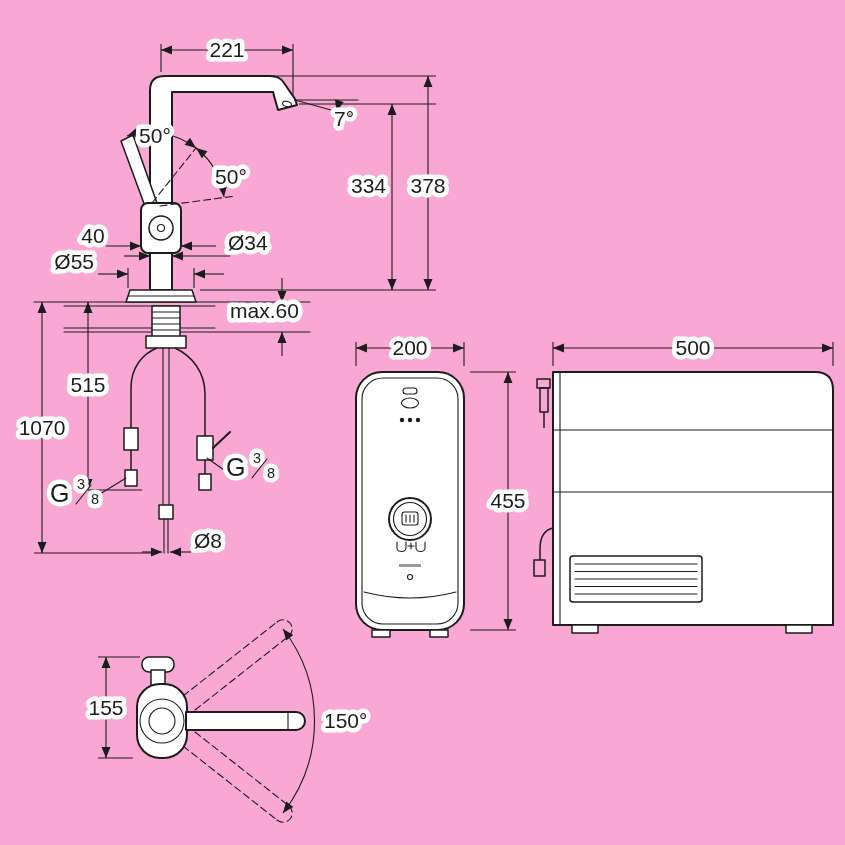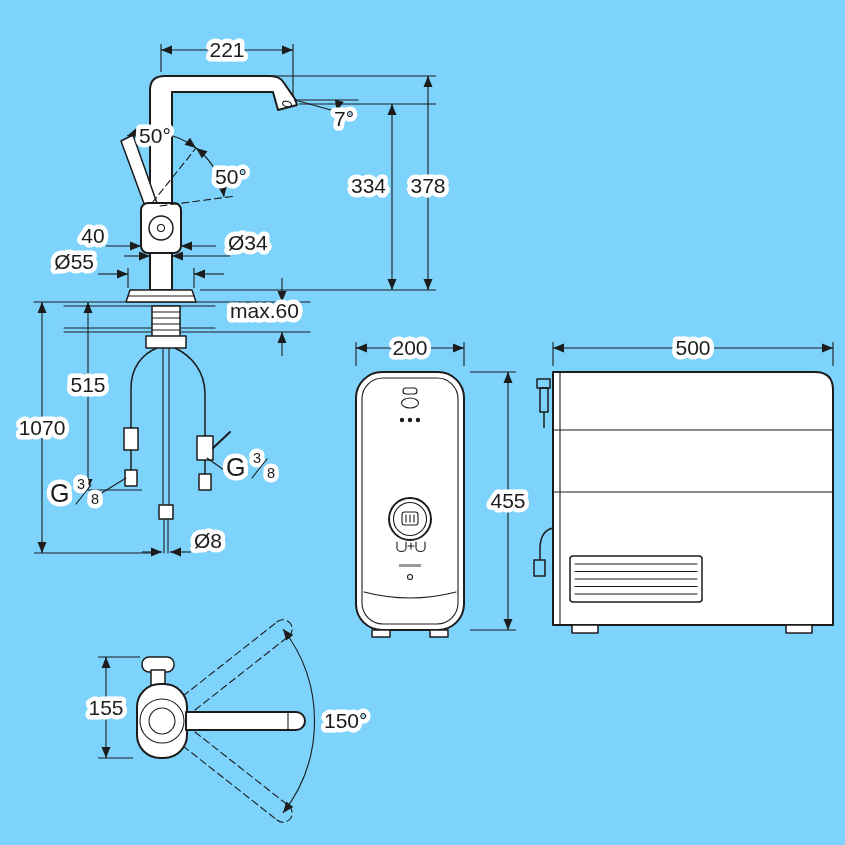--- a/index.html
+++ b/index.html
@@ -1,16 +1,16 @@
 <!DOCTYPE html>
 <html><head>
 <meta charset="utf-8">
 <style>
   html,body{margin:0;padding:0;background:#ffffff}
-  .canvas{width:845px;height:845px;position:relative;background:#7dd3fc;overflow:hidden;
+  .canvas{width:845px;height:845px;position:relative;background:#f9a8d4;overflow:hidden;
           font-family:"Liberation Sans",sans-serif}
   svg{display:block}
   
   .s2 {stroke:#1c1c1c;stroke-width:2;fill:none;stroke-linejoin:round;stroke-linecap:round}
   .s15{stroke:#1c1c1c;stroke-width:1.5;fill:none;stroke-linejoin:round}
   .s1 {stroke:#1c1c1c;stroke-width:1.1;fill:none;stroke-linecap:round}
   .dim{stroke:#1c1c1c;stroke-width:1.1;fill:none}
   .dsh{stroke-dasharray:7 4}
   .fw {fill:#ffffff}
   .dot{fill:#1c1c1c;stroke:none}

